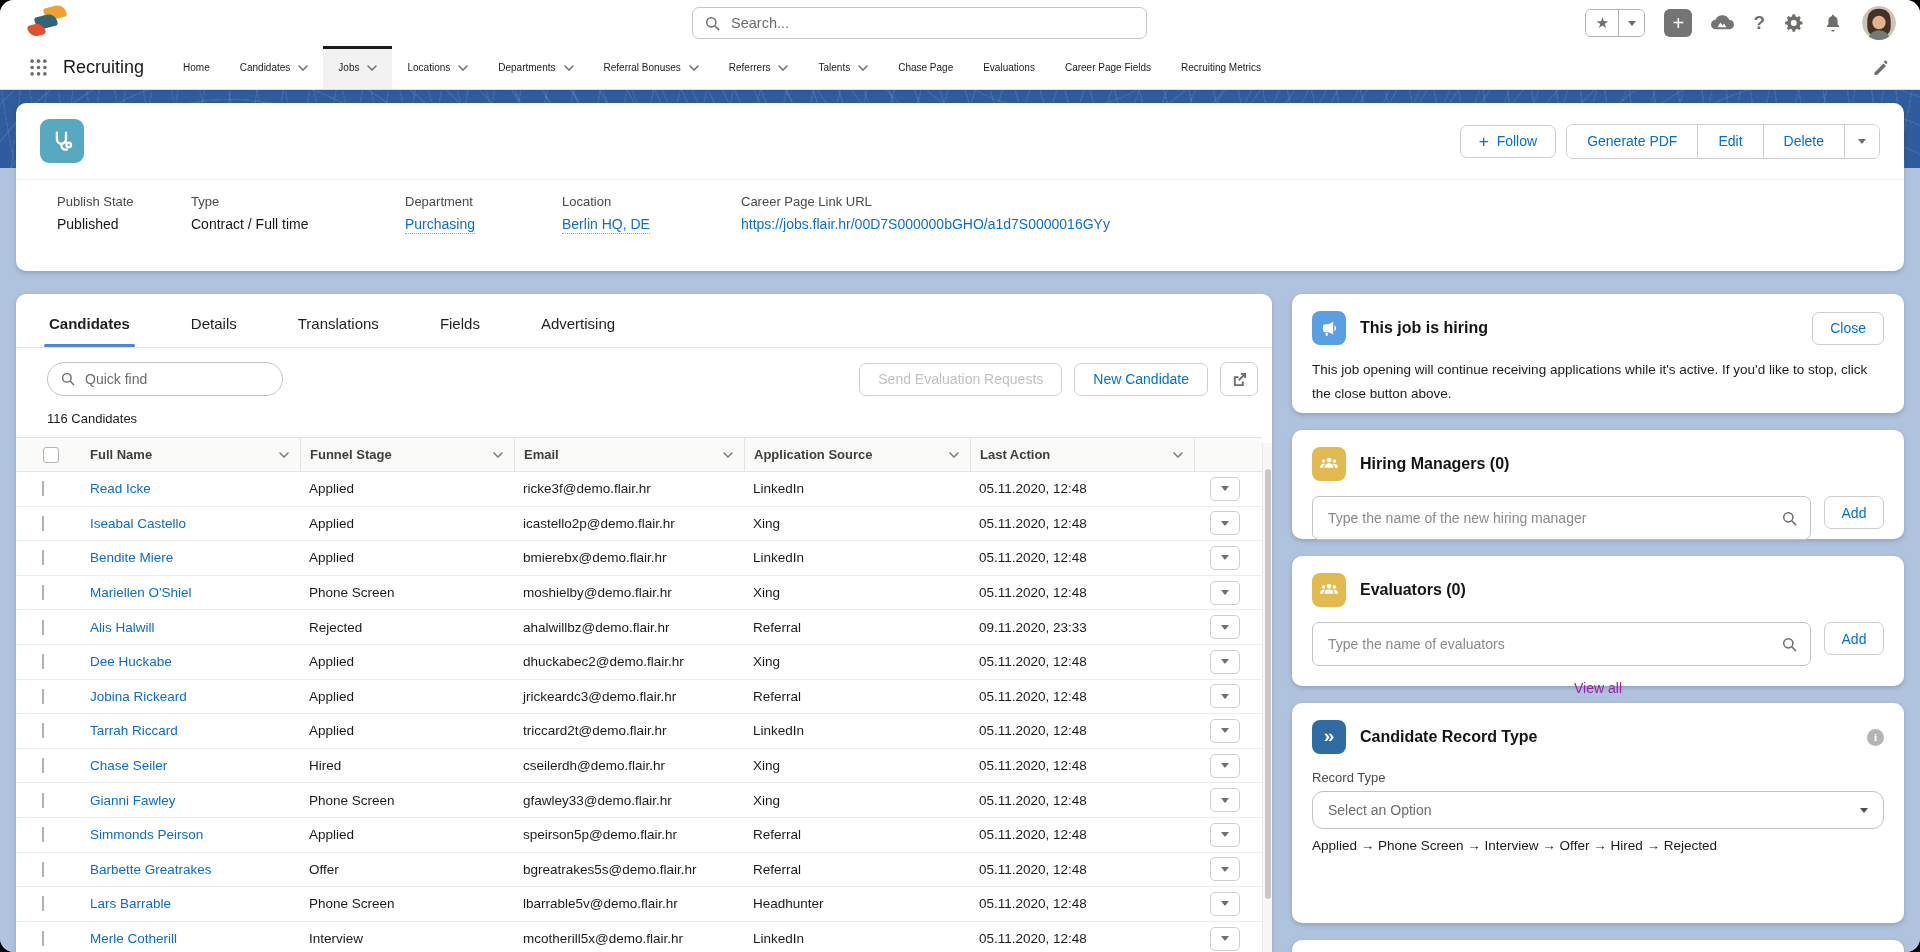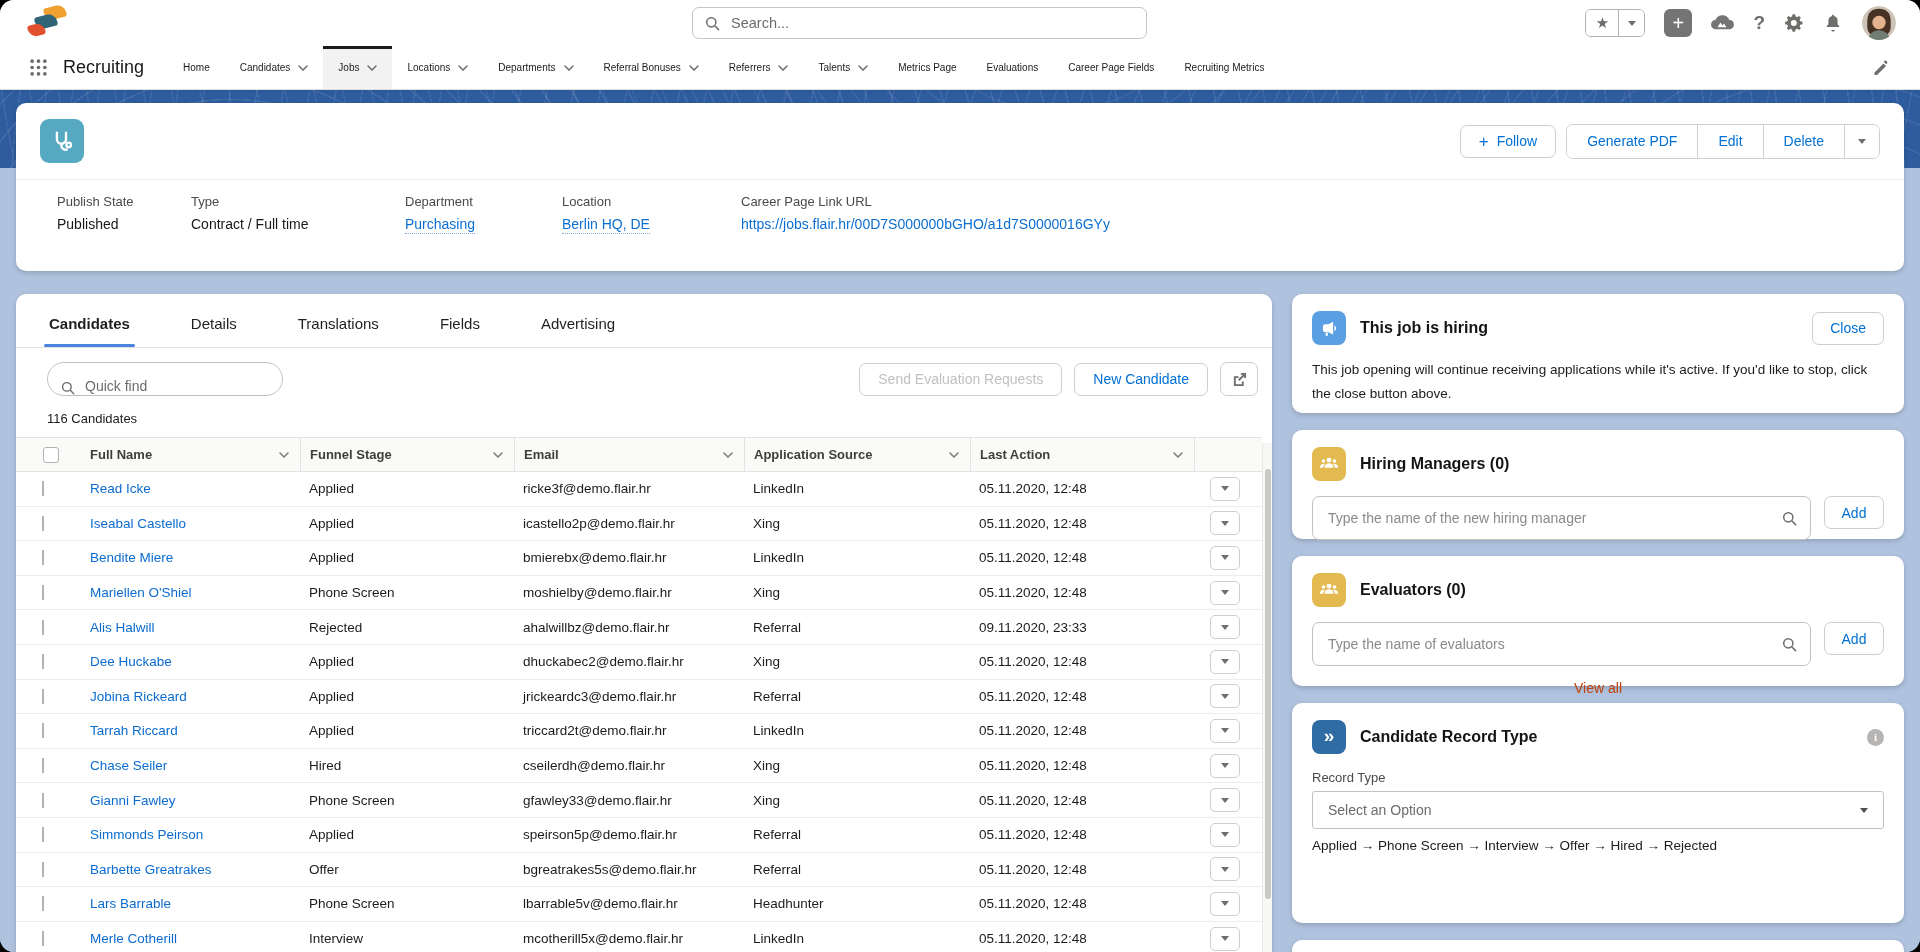--- a/index.html
+++ b/index.html
@@ -73,21 +73,21 @@
   .rf-value .dotted{border-bottom:1px dotted #7da9d8;padding-bottom:1px;}
 
   
   .main-card{position:absolute;left:16px;top:204px;width:1256px;height:770px;overflow:hidden;}
   .tabs{display:flex;align-items:flex-end;height:54px;border-bottom:1px solid #e3e3e3;padding:0 31px;gap:57px;}
   .tab{position:relative;padding:0 2px 15px 2px;font-size:15px;color:#1f1f1f;cursor:pointer;}
   .tab.active{font-weight:700;}
   .tab.active::after{content:"";position:absolute;left:-3px;right:-3px;bottom:0;height:3px;background:#4c84e0;border-radius:2px;}
   .toolbar{display:flex;align-items:center;padding:14px 14px 0 31px;}
   .quickfind{width:236px;height:34px;border:1px solid #c4c2c0;border-radius:17px;display:flex;
-    align-items:flex-end;padding:0 13px;gap:8px;background:#fff;}
+    align-items:center;padding:0 13px;gap:8px;background:#fff;}
   .quickfind input{flex:1;border:0;outline:0;font-size:14px;font-family:inherit;color:#181818;background:transparent;}
   .quickfind input::placeholder{color:#6e6c6a;}
   .tool-right{margin-left:auto;display:flex;gap:12px;align-items:center;}
   .iconbtn{width:38px;height:34px;border:1px solid #cfcecc;border-radius:7px;background:#fff;
     display:flex;align-items:center;justify-content:center;cursor:pointer;}
   .count{padding:15px 0 11px 31px;font-size:13px;color:#1b1b1b;}
   .cgrid{display:grid;grid-template-columns:65px 219px 214px 230px 226px 224px 68px;}
   .thead{height:35px;background:#fafaf9;border-top:1px solid #e3e3e3;border-bottom:1px solid #e3e3e3;
     font-size:13px;font-weight:700;color:#3e3e3c;align-items:center;width:1246px;}
   .th{display:flex;align-items:center;justify-content:space-between;height:100%;padding:0 11px 0 9px;}
@@ -111,23 +111,23 @@
   .ctitle{font-size:16px;font-weight:700;color:#141414;}
   .sbtn{height:33px;padding:0 17px;border:1px solid #cfcecc;border-radius:7px;background:#fff;
     color:#0070d2;font-size:14px;font-family:inherit;cursor:pointer;}
   .card-body{margin-top:13px;font-size:13.5px;line-height:1.75;color:#1b1b1b;}
   .input-row{display:flex;gap:13px;margin-top:15px;}
   .sinput{flex:1;height:44px;border:1px solid #c4c2c0;border-radius:7px;display:flex;align-items:center;
     padding:0 13px;gap:8px;background:#fff;}
   .sinput input{flex:1;border:0;outline:0;font-size:14px;font-family:inherit;color:#181818;background:transparent;}
   .sinput input::placeholder{color:#8c8a88;}
   .addw{width:60px;padding:0;display:flex;align-items:center;justify-content:center;}
-  .viewall{margin-top:14px;text-align:center;font-size:14px;color:#c2410c;cursor:pointer;}
+  .viewall{margin-top:14px;text-align:center;font-size:14px;color:#a21caf;cursor:pointer;}
   .flabel{margin-top:16px;font-size:13px;color:#49494e;}
-  .select{height:38px;border:1px solid #c4c2c0;border-radius:3px;display:flex;align-items:center;
+  .select{height:38px;border:1px solid #c4c2c0;border-radius:11px;display:flex;align-items:center;
     justify-content:space-between;padding:0 15px;margin-top:6px;font-size:14px;color:#6e6c6a;background:#fff;cursor:pointer;}
   .select .caret{border-top-color:#514f4d;}
   .funnel-val{margin-top:9px;font-size:13.5px;color:#1b1b1b;}
   .info{width:17px;height:17px;border-radius:50%;background:#b7b5b3;color:#fff;font-size:11px;font-weight:700;
     display:flex;align-items:center;justify-content:center;margin-left:auto;flex:none;font-family:"Liberation Serif",serif;}
   .sliver{height:60px;}
 </style>
 </head>
 <body>
 
@@ -231,21 +231,21 @@
             <path d="M1 1l4 4 4-4" fill="none" stroke="currentColor" stroke-width="1.5" stroke-linecap="round"></path>
           </svg>
         </div>
         <div class="nav-item">
           <span>Talents</span>
           <svg class="nav-chev" width="10" height="6" viewBox="0 0 10 6">
             <path d="M1 1l4 4 4-4" fill="none" stroke="currentColor" stroke-width="1.5" stroke-linecap="round"></path>
           </svg>
         </div>
         <div class="nav-item">
-          <span>Metrics Page</span>
+          <span>Chase Page</span>
         </div>
         <div class="nav-item">
           <span>Evaluations</span>
         </div>
         <div class="nav-item">
           <span>Career Page Fields</span>
         </div>
         <div class="nav-item">
           <span>Recruiting Metrics</span>
         </div>

